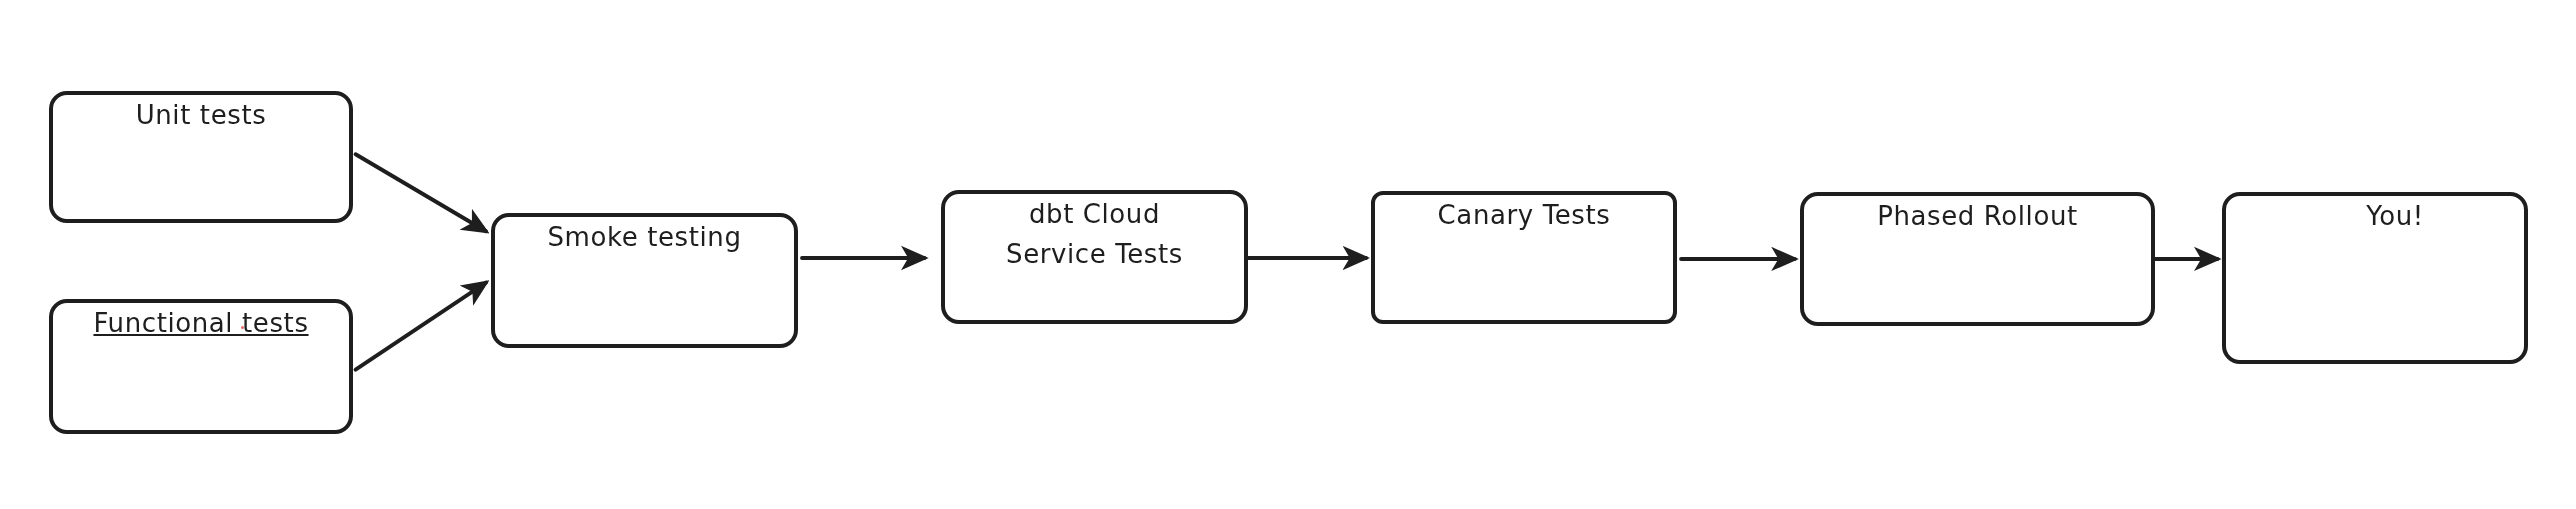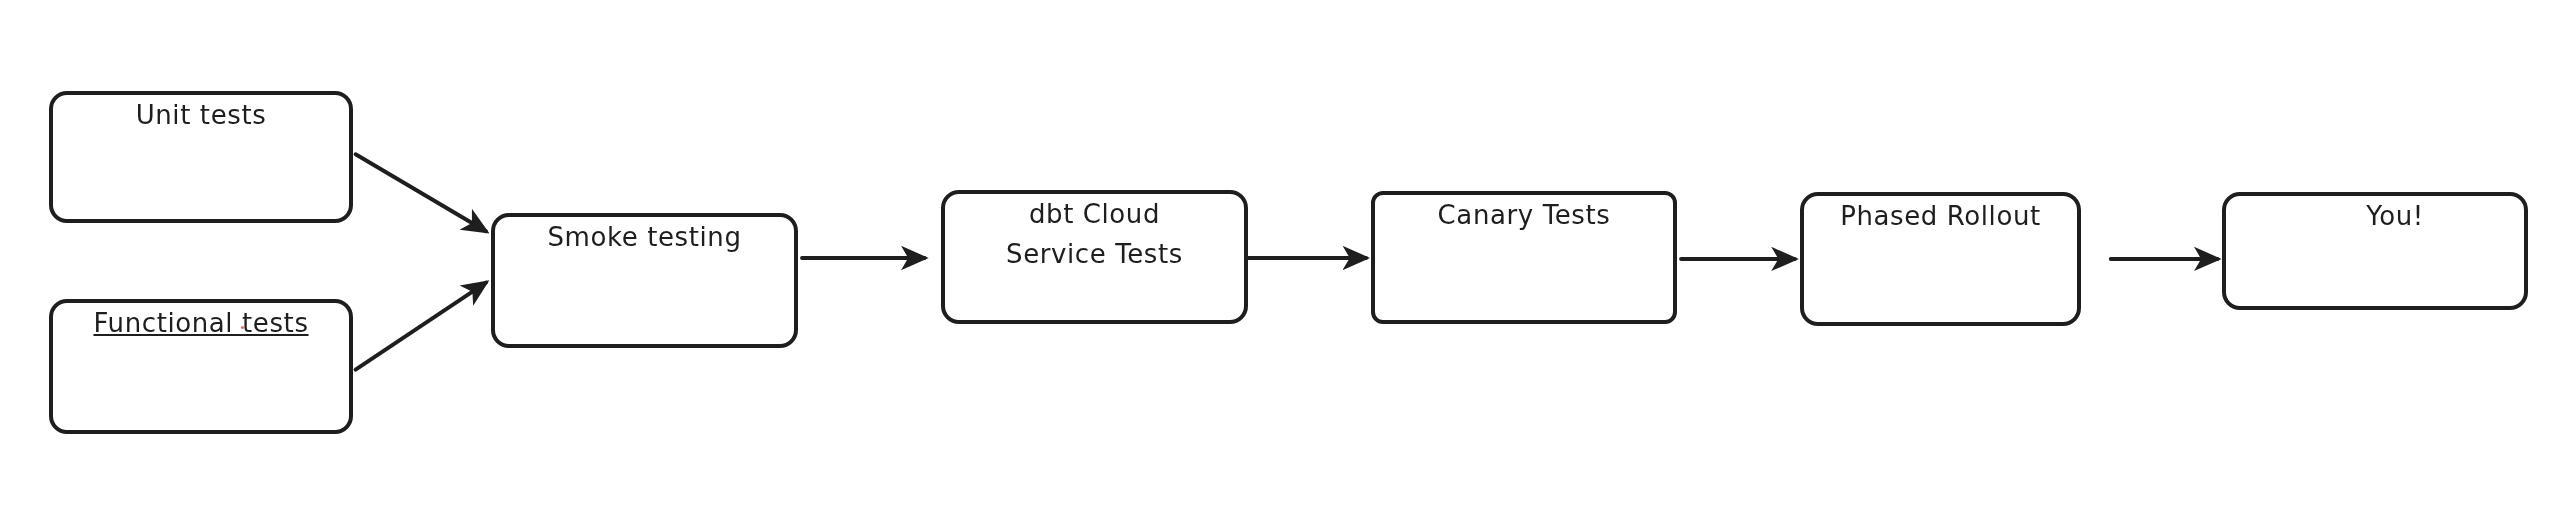--- a/index.html
+++ b/index.html
@@ -88,22 +88,22 @@
 
   <div class="node" style="left: 929px; top: 190px; width: 307px; height: 134px; border-color: rgb(30, 30, 30); margin-left: 12px;">
     <span class="node-label">dbt Cloud
 Service Tests</span>
   </div>
 
   <div class="node" style="left: 1371px; top: 191px; width: 306px; height: 133px; border-color: rgb(30, 30, 30); border-radius: 12px;">
     <span class="node-label">Canary Tests</span>
   </div>
 
-  <div class="node" style="left: 1800px; top: 192px; width: 281px; height: 134px; border-color: rgb(30, 30, 30);">
+  <div class="node" style="left: 1800px; top: 192px; width: 355px; height: 134px; border-color: rgb(30, 30, 30);">
     <span class="node-label">Phased Rollout</span>
   </div>
 
-  <div class="node" style="left: 2222px; top: 192px; width: 306px; height: 118px; border-color: rgb(30, 30, 30); padding-left: 40px;">
+  <div class="node" style="left: 2222px; top: 192px; width: 306px; height: 172px; border-color: rgb(30, 30, 30); padding-left: 40px;">
     <span class="node-label">You!</span>
   </div>
 
 </div>
 
 
 </body></html>

